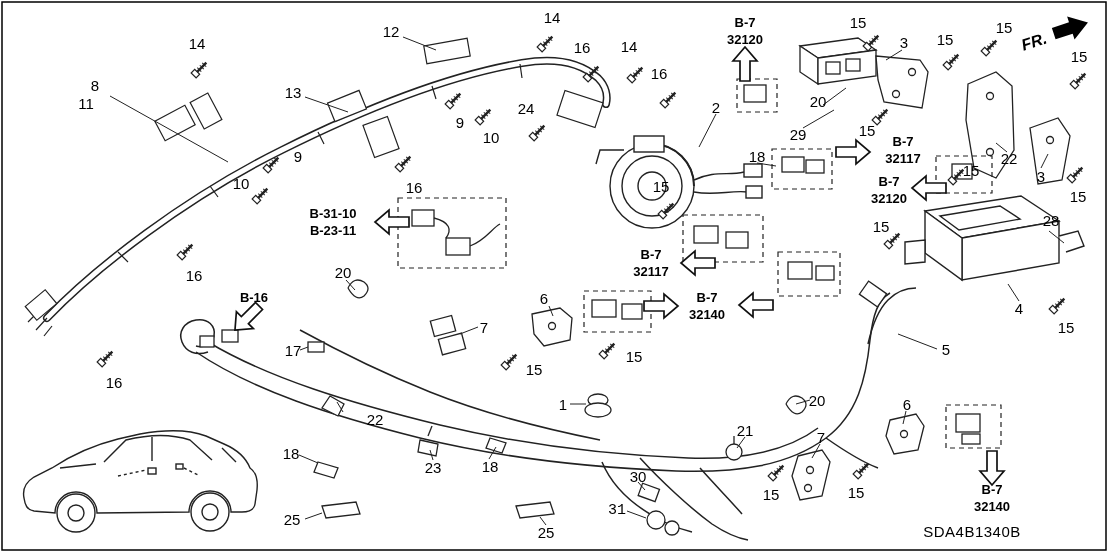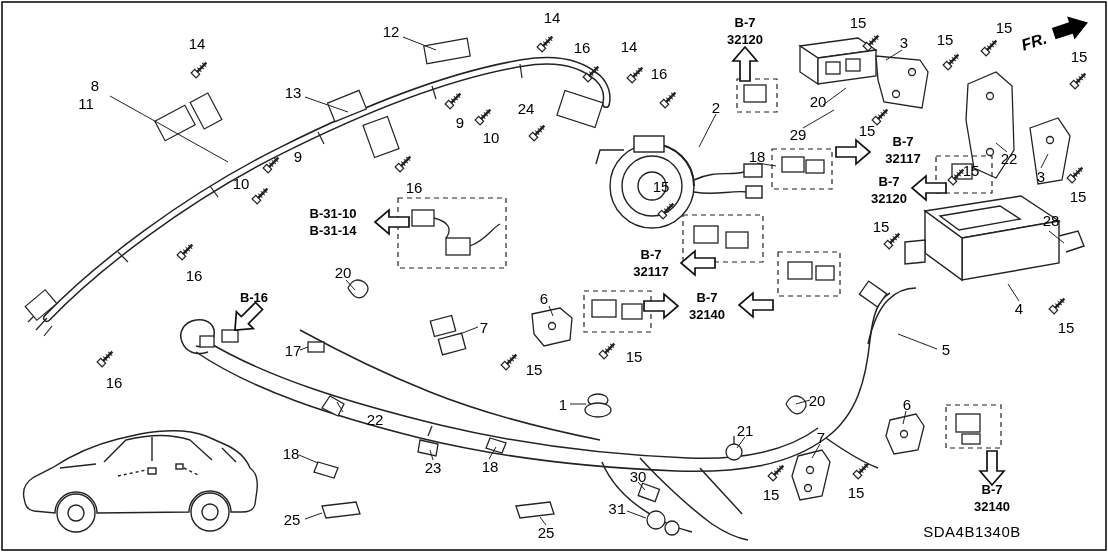--- a/index.html
+++ b/index.html
@@ -327,21 +327,21 @@
     <div class="ref" style="left: 903px; top: 150px;">
       <div>B-7</div>
       <div>32117</div>
     </div>
     <div class="ref" style="left: 889px; top: 190px;">
       <div>B-7</div>
       <div>32120</div>
     </div>
     <div class="ref" style="left: 333px; top: 222px;">
       <div>B-31-10</div>
-      <div>B-31-14</div>
+      <div>B-23-11</div>
     </div>
     <div class="ref" style="left: 651px; top: 263px;">
       <div>B-7</div>
       <div>32117</div>
     </div>
     <div class="ref" style="left: 707px; top: 306px;">
       <div>B-7</div>
       <div>32140</div>
     </div>
     <div class="ref" style="left: 254px; top: 297px;">

